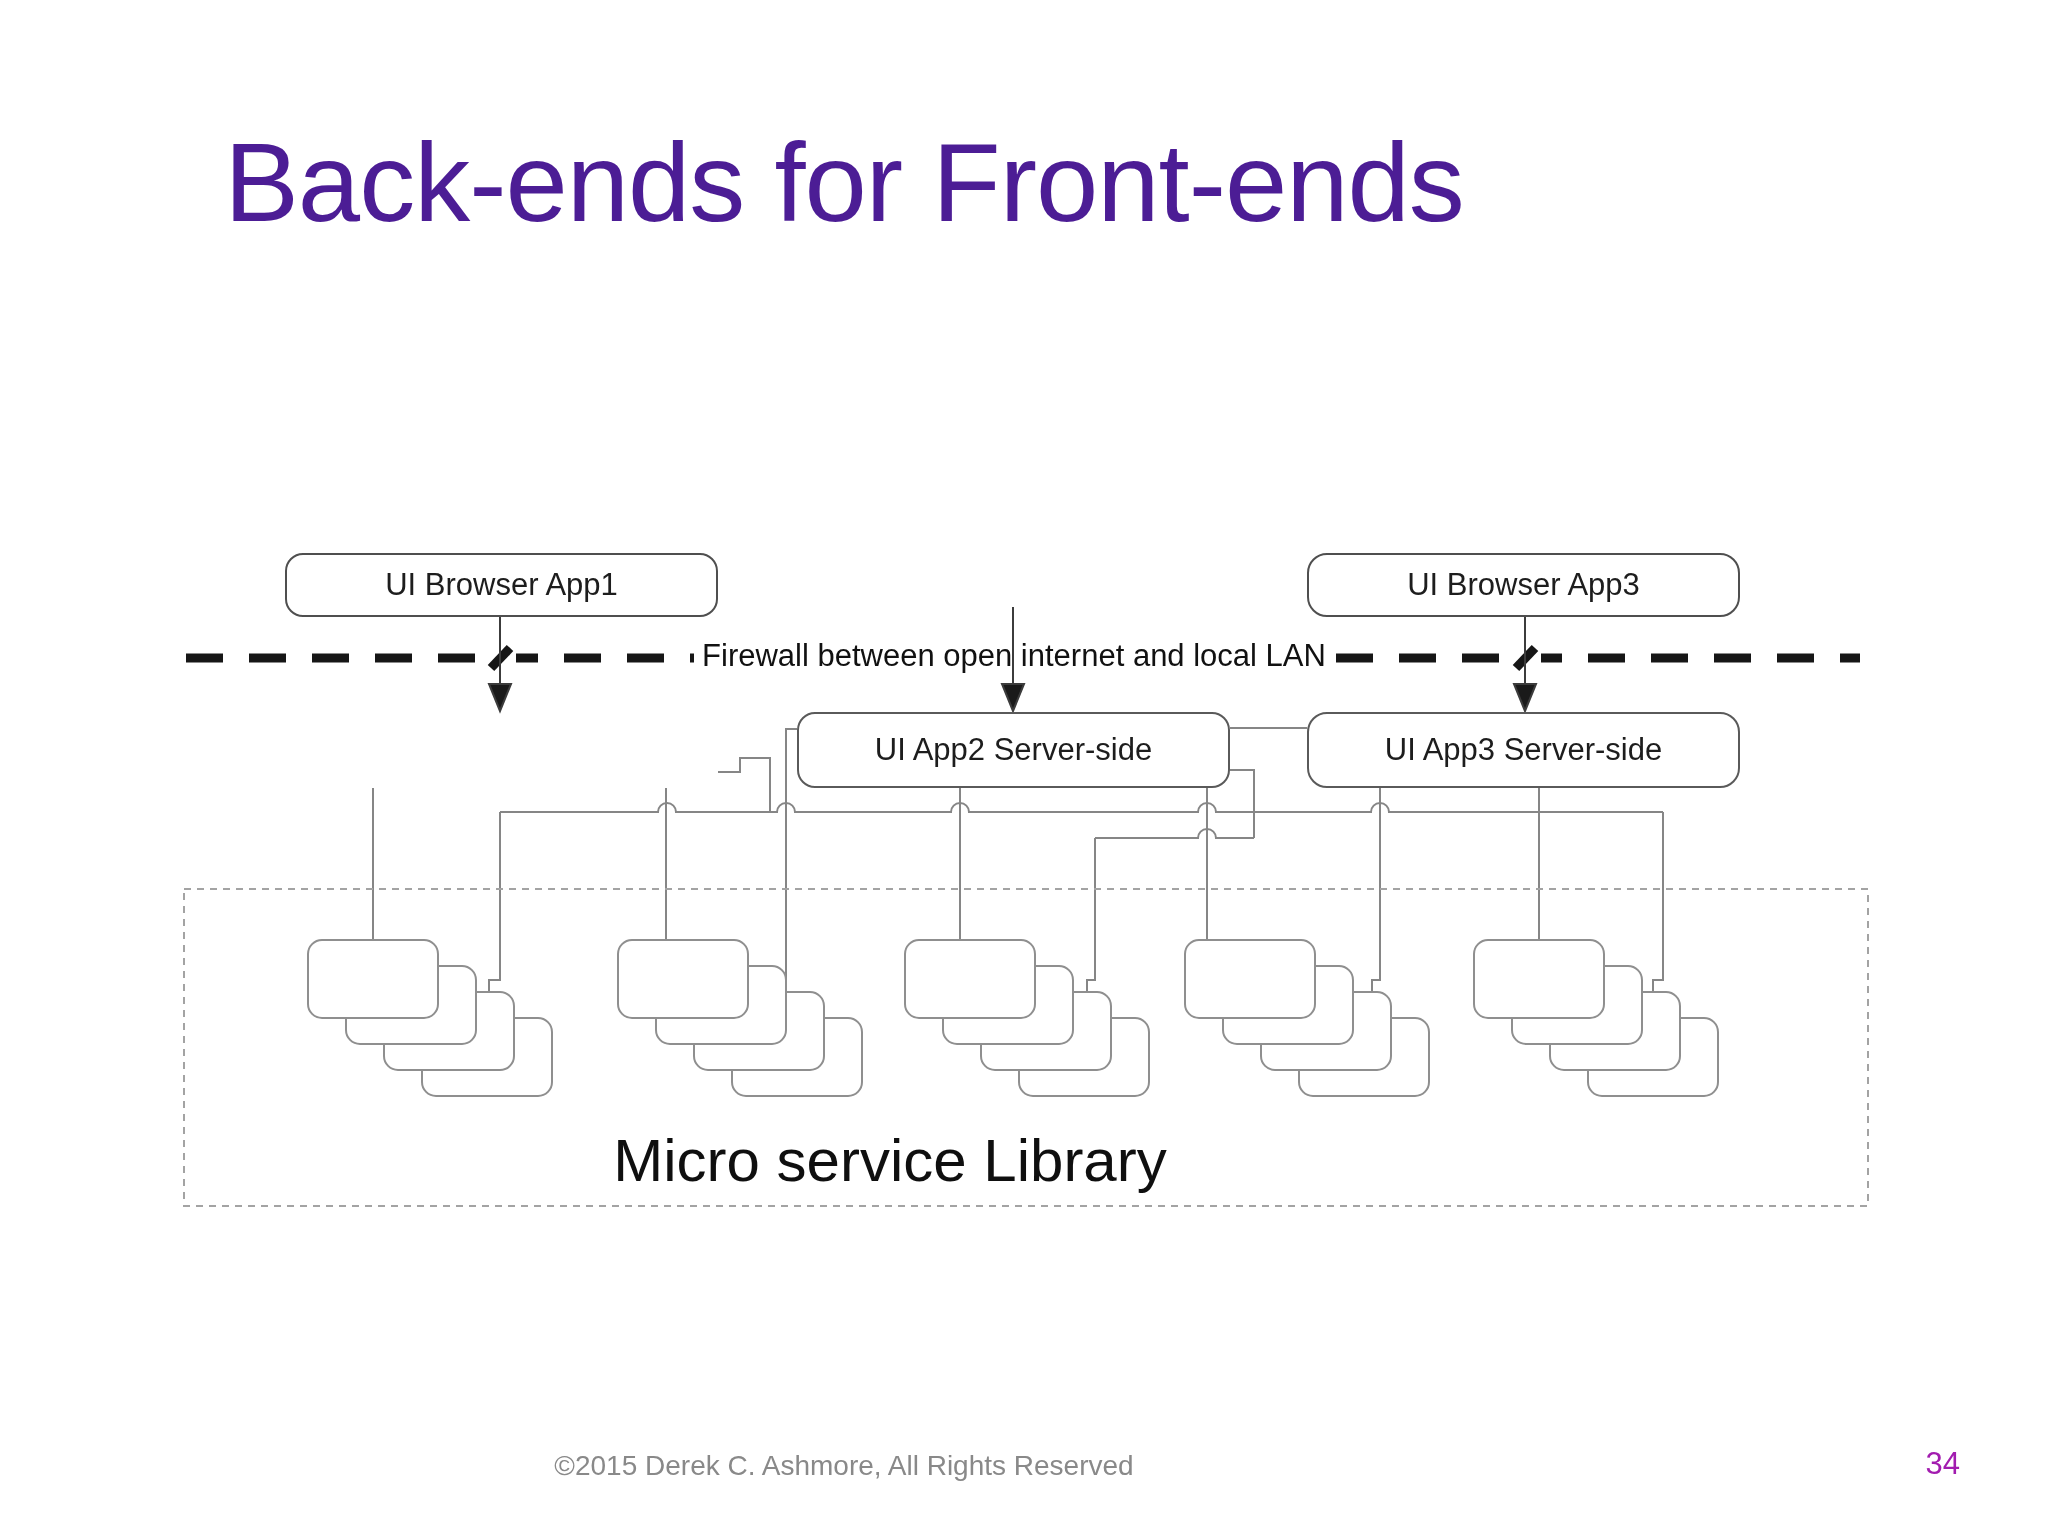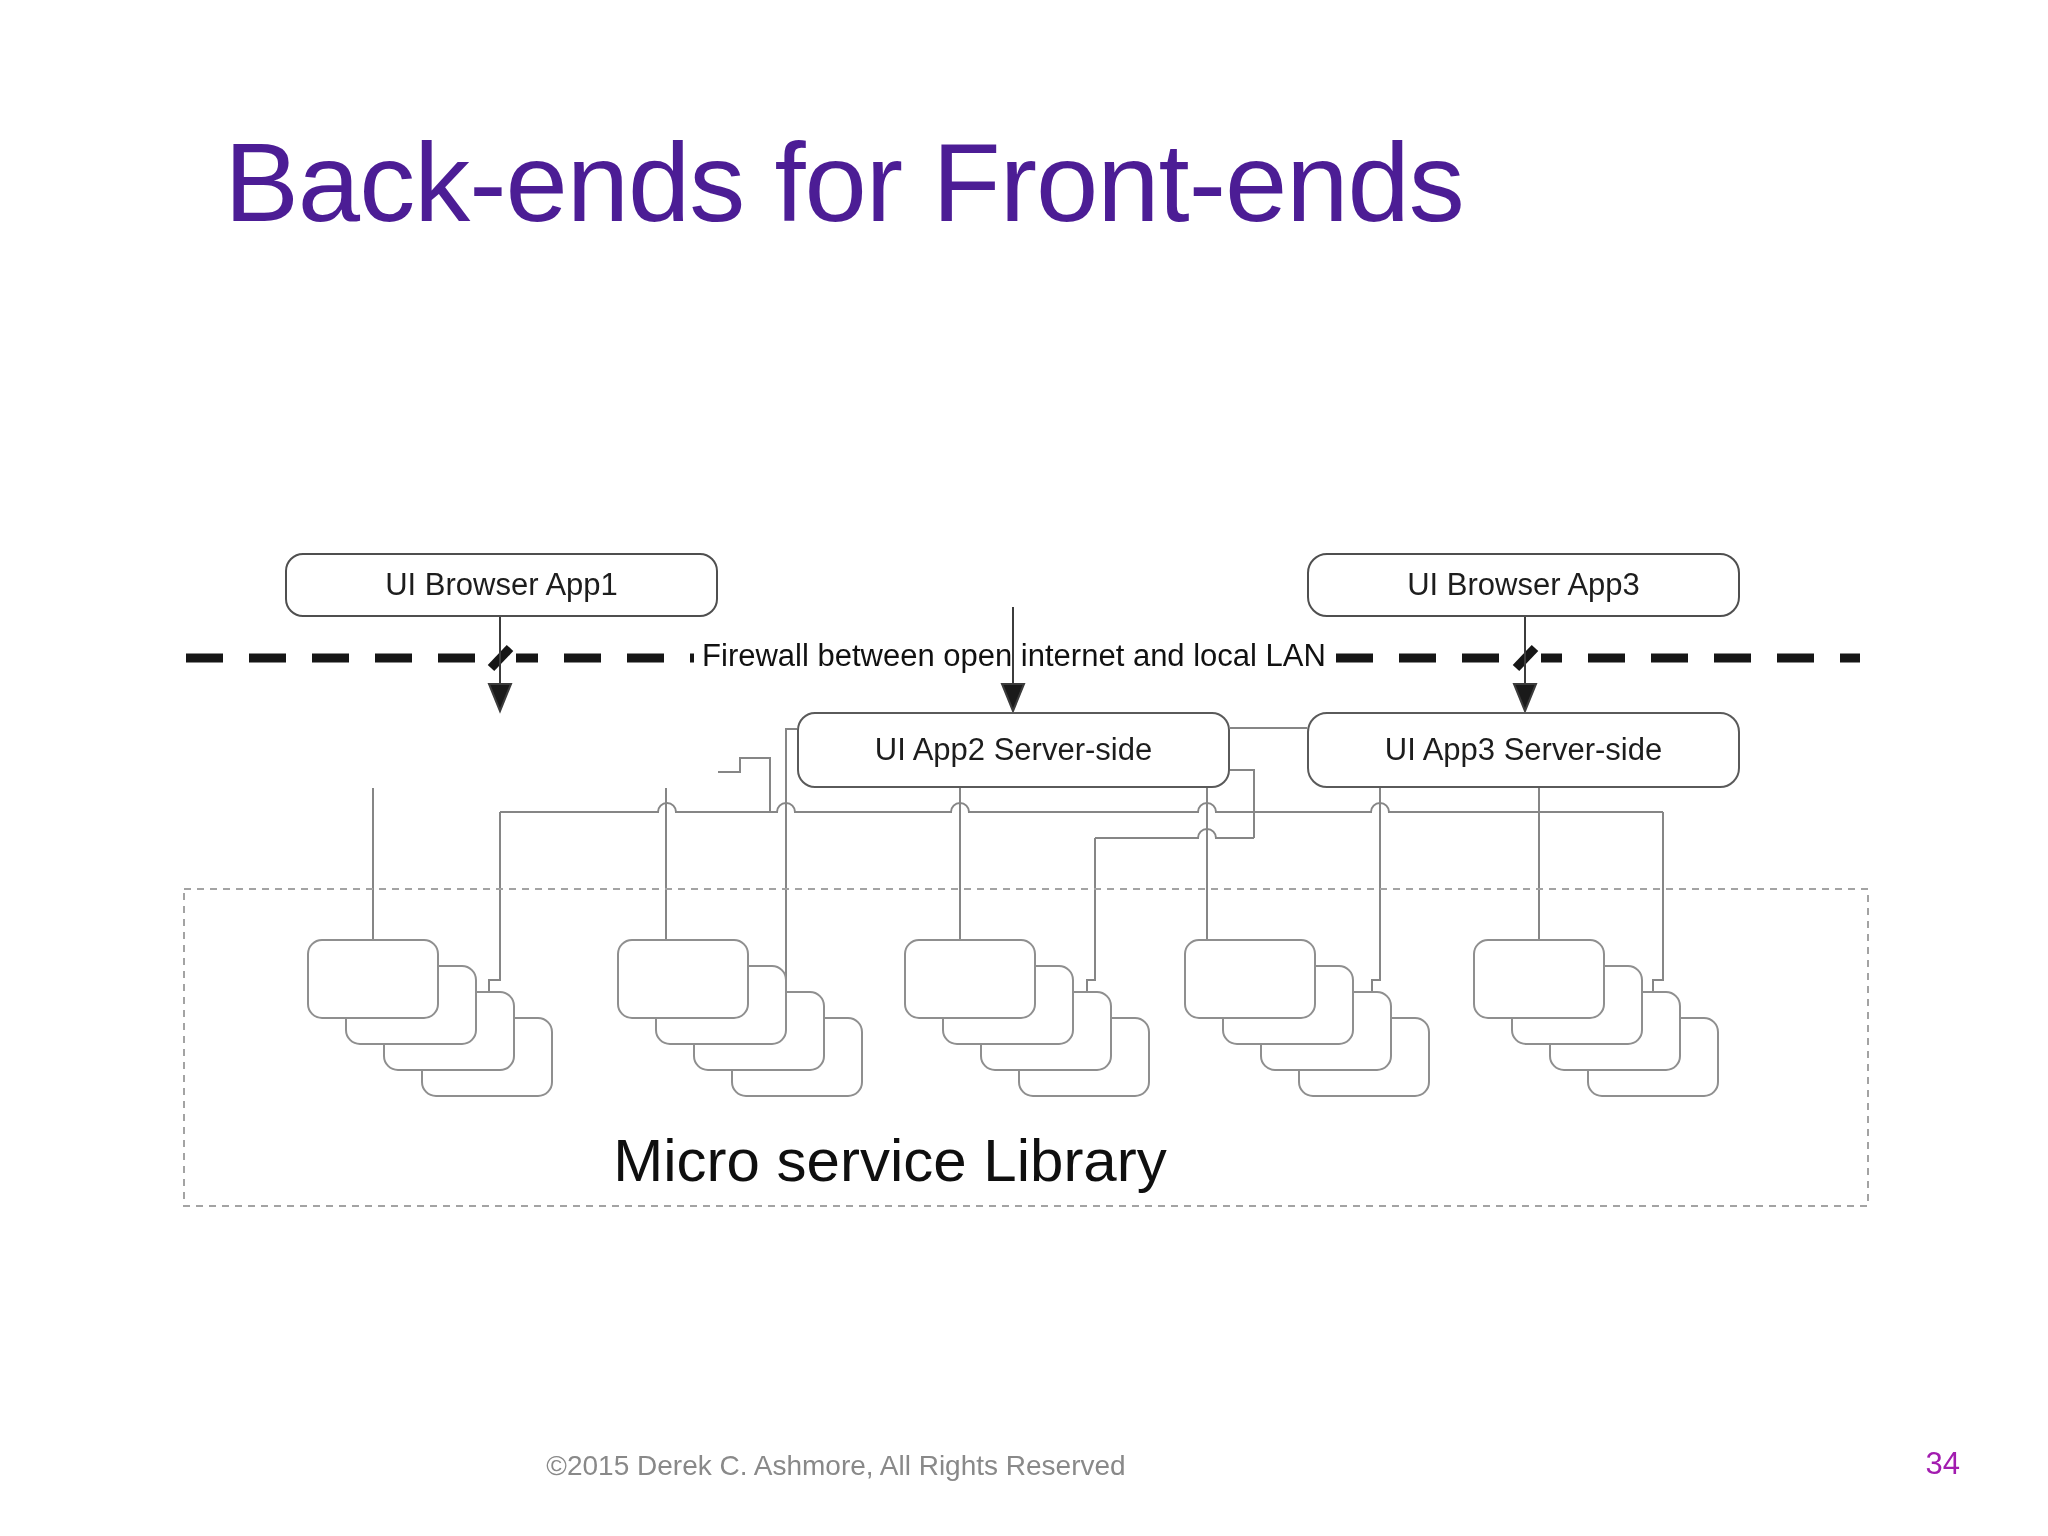--- a/index.html
+++ b/index.html
@@ -11,21 +11,21 @@
   .node{position:absolute;background:#ffffff;border:2px solid #4f4f4f;border-radius:18px;
         display:flex;align-items:center;justify-content:center;
         font-size:31px;color:#1d1d1d;white-space:nowrap;box-sizing:border-box;}
   .browser{top:533px;height:64px;width:433px;margin-top:20px;}
   .server{top:712px;height:76px;width:433px;border-color:#5a5a5a;}
   .b1,.s1{left:285px;} .b2,.s2{left:797px;} .b3,.s3{left:1307px;border-radius:20px;}
   .firewall-label{position:absolute;left:664px;top:638px;width:700px;text-align:center;
         font-size:31px;color:#111111;white-space:nowrap;}
   .library-label{position:absolute;left:0;top:1126px;width:1780px;text-align:center;
         font-size:60px;color:#0f0f0f;white-space:nowrap;}
-  .footer{position:absolute;left:8px;top:1450px;width:1656px;text-align:center;
+  .footer{position:absolute;left:16px;top:1450px;width:1656px;text-align:center;
         font-size:28px;color:#898989;white-space:nowrap;}
   .page-number{position:absolute;left:1860px;top:1446px;width:100px;text-align:right;
         font-size:31px;color:#a21caf;}
   svg{display:block;}
 </style>
 </head>
 <body>
 
 <div class="slide">
 

